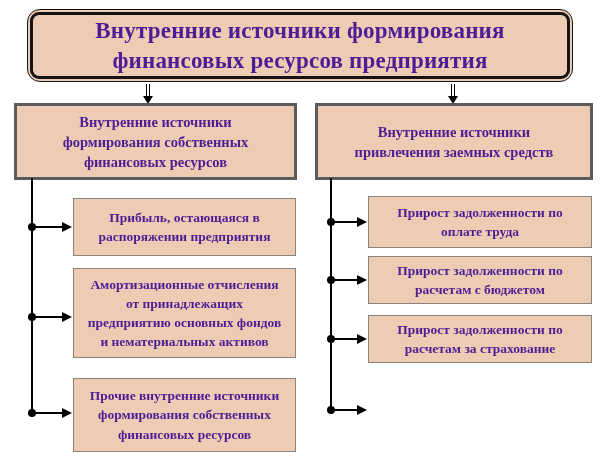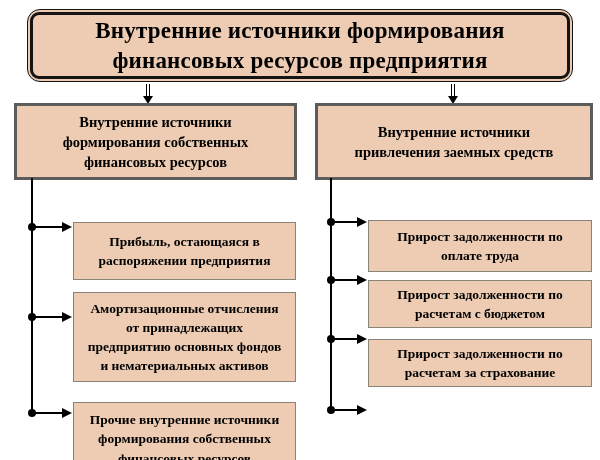--- a/index.html
+++ b/index.html
@@ -1,19 +1,19 @@
 <!DOCTYPE html>
 <html><head>
 <meta charset="utf-8">
 <style>
   html,body{margin:0;padding:0;background:#ffffff;}
   .stage{
     position:relative;width:600px;height:460px;background:#ffffff;overflow:hidden;
     font-family:"Liberation Serif","DejaVu Serif",serif;
-    color:#000000;
+    color:#4c1d95;
   }
   .box{
     position:absolute;box-sizing:border-box;background:#edccb3;
     display:flex;align-items:center;justify-content:center;
     text-align:center;font-weight:bold;white-space:pre-line;
   }
   
   .title-outer{
     position:absolute;left:27px;top:9px;width:546px;height:73px;box-sizing:border-box;
     border:1.5px solid #141414;border-radius:13px;padding:2px;background:#edccb3;
@@ -23,21 +23,21 @@
     border:3px solid #141414;border-radius:9px;background:#edccb3;
     display:flex;align-items:center;justify-content:center;text-align:center;
     font-weight:bold;font-size:23px;line-height:1.28;white-space:pre-line;
     letter-spacing:0.2px;
   }
   
   .hdr{border:3px solid #5c5c5c;font-size:14.5px;line-height:1.38;}
   .hdr-left{left:14px;top:103px;width:283px;height:77px;}
   .hdr-right{left:315px;top:103px;width:278px;height:77px;}
   
-  .item{border:1px solid #8a8379;font-size:13.5px;line-height:1.42;padding:14px 8px;margin-top:24px;}
+  .item{border:1px solid #8a8379;font-size:13.5px;line-height:1.42;padding:14px 8px;}
   .item-l{left:73px;width:223px;}
   .item-r{left:368px;width:224px;}
   .l1{top:198px;height:58px;}
   .l2{top:268px;height:90px;}
   .l3{top:378px;height:74px;}
   .r1{top:196px;height:52px;}
   .r2{top:256px;height:48px;}
   .r3{top:315px;height:48px;}
   .r4{top:377px;height:66px;}
   

